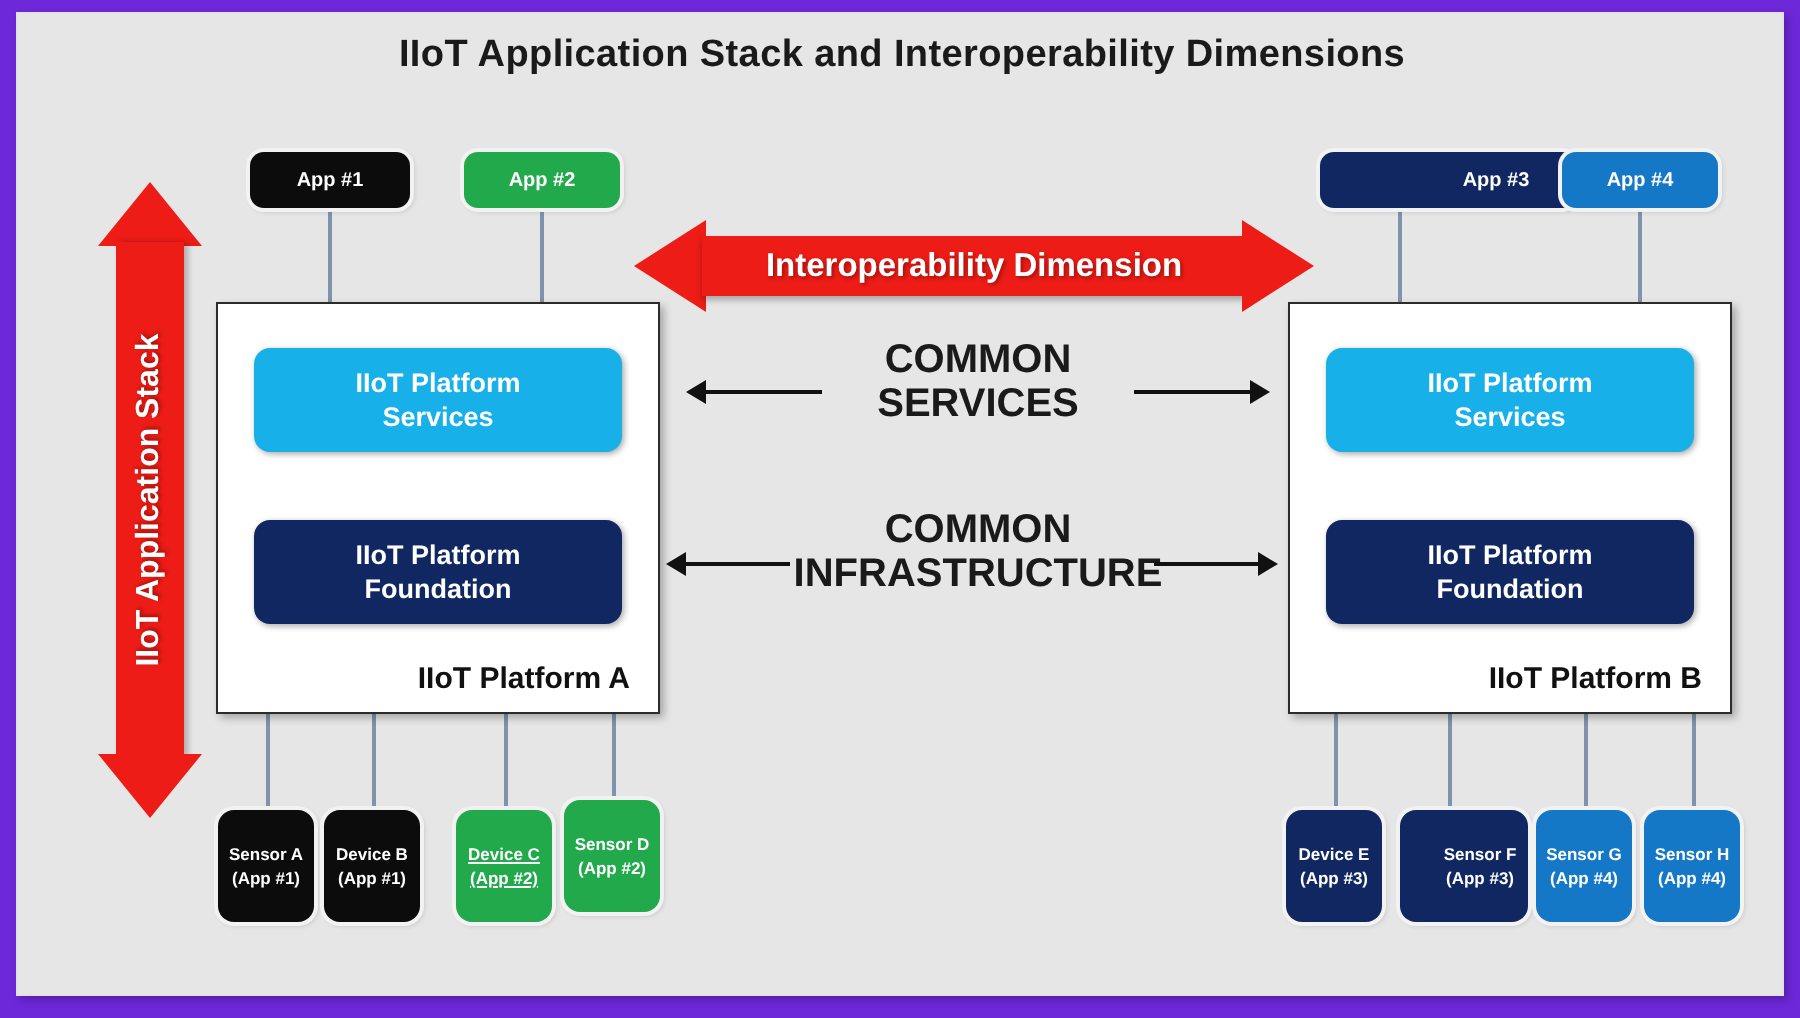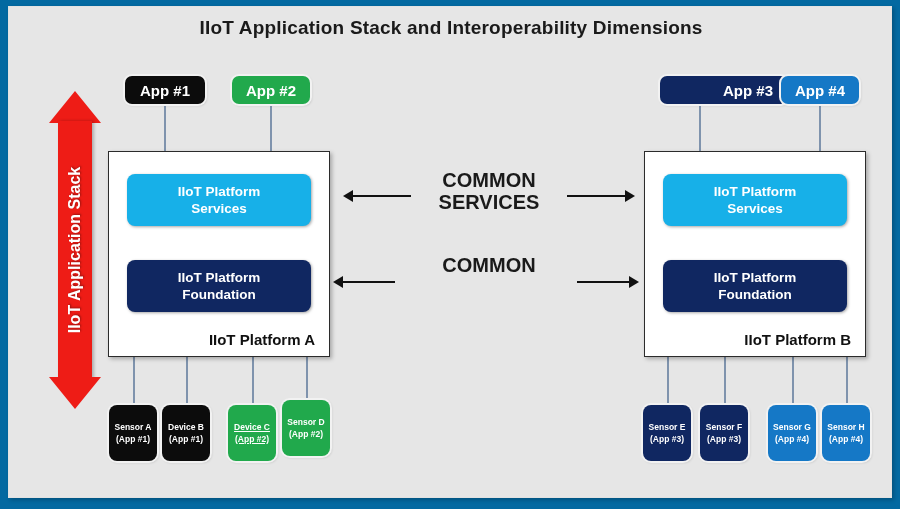--- a/index.html
+++ b/index.html
@@ -1,18 +1,18 @@
 <!DOCTYPE html>
 <html><head>
 <meta charset="utf-8">
 <style>
   html,body{margin:0;padding:0;background:#ffffff;}
   body{width:900px;height:509px;overflow:hidden;font-family:"Liberation Sans",sans-serif;}
 
-  #canvas{position:relative;width:900px;height:509px;background:#0369a1;}
+  #canvas{position:relative;width:900px;height:509px;background:#6d28d9;}
 
   
   #frame{
     position:absolute;left:8px;top:6px;width:884px;height:492px;
     background:#e6e6e6;
     box-shadow:2px 2px 4px rgba(0,0,0,.22);
     border:1px solid #e2e2e2;
     box-sizing:border-box;
   }
 
@@ -21,21 +21,21 @@
     font-size:19px;font-weight:bold;color:#1a1a1a;letter-spacing:.2px;
   }
 
   
   .vline{position:absolute;width:2px;background:#7f93ad;}
 
   
   .app-chip{
     position:absolute;height:28px;border-radius:7px;
     display:flex;align-items:center;justify-content:center;
-    font-size:15px;font-weight:bold;color:#ffffff;
+    font-size:10px;font-weight:bold;color:#ffffff;
     box-shadow:0 0 0 2px #f2f2f2, 1px 1px 3px rgba(0,0,0,.3);
   }
 
   
   .platform{
     position:absolute;background:#ffffff;border:1.5px solid #2b2b2b;
     box-shadow:2px 2px 4px rgba(0,0,0,.28);
     box-sizing:border-box;
   }
   .layer{
@@ -139,20 +139,26 @@
         <div class="vline" style="left: 837px; top: 350px; height: 48px; background: rgb(127, 147, 173);"></div>
       </div>
 
     <div id="stack">
       <div class="head up"></div>
       <div class="shaft"></div>
       <div class="head dn"></div>
       <div class="lbl">IIoT Application Stack</div>
     </div>
 
+    <div id="interop">
+      <div class="head l"></div>
+      <div class="shaft"></div>
+      <div class="head r"></div>
+      <div class="lbl">Interoperability Dimension</div>
+    </div>
 
     <div id="app-layer">
         <div class="app-chip" style="left: 116px; top: 69px; width: 80px; background: rgb(12, 12, 12);">App #1</div>
         <div class="app-chip" style="left: 223px; top: 69px; width: 78px; background: rgb(33, 169, 76);">App #2</div>
         <div class="app-chip" style="left: 651px; top: 69px; width: 80px; background: rgb(16, 39, 97); padding-left: 48px;">App #3</div>
         <div class="app-chip" style="left: 772px; top: 69px; width: 78px; background: rgb(21, 120, 198);">App #4</div>
       </div>
     <div id="platform-layer">
         <div class="platform" style="left: 99px; top: 144px; width: 222px; height: 206px;">
           <div class="layer" style="top: 22px; background: rgb(23, 176, 232);">
@@ -185,20 +191,21 @@
         <div class="harrow left" style="left: 334px; top: 183px; width: 68px;">
           <div class="bar"></div>
           <div class="tip"></div>
         </div>
         <div class="harrow right" style="left: 558px; top: 183px; width: 68px;">
           <div class="bar"></div>
           <div class="tip"></div>
         </div>
         <div class="mid-label" style="left: 360px; top: 247px; width: 240px;">
           <span>COMMON</span>
+          <span>INFRASTRUCTURE</span>
         </div>
         <div class="harrow left" style="left: 324px; top: 269px; width: 62px;">
           <div class="bar"></div>
           <div class="tip"></div>
         </div>
         <div class="harrow right" style="left: 568px; top: 269px; width: 62px;">
           <div class="bar"></div>
           <div class="tip"></div>
         </div>
       </div>
@@ -213,24 +220,24 @@
         </div>
         <div class="dev-chip" style="left: 219px; top: 398px; background: rgb(33, 169, 76); text-decoration: underline;">
           <span>Device C</span>
           <span>(App #2)</span>
         </div>
         <div class="dev-chip" style="left: 273px; top: 380px; background: rgb(33, 169, 76); margin-top: 13px;">
           <span>Sensor D</span>
           <span>(App #2)</span>
         </div>
         <div class="dev-chip" style="left: 634px; top: 398px; background: rgb(16, 39, 97);">
-          <span>Sensor E</span>
+          <span>Device E</span>
           <span>(App #3)</span>
         </div>
-        <div class="dev-chip" style="left: 691px; top: 398px; background: rgb(16, 39, 97);">
+        <div class="dev-chip" style="left: 691px; top: 398px; background: rgb(16, 39, 97); padding-left: 16px;">
           <span>Sensor F</span>
           <span>(App #3)</span>
         </div>
         <div class="dev-chip" style="left: 759px; top: 398px; background: rgb(21, 120, 198);">
           <span>Sensor G</span>
           <span>(App #4)</span>
         </div>
         <div class="dev-chip" style="left: 813px; top: 398px; background: rgb(21, 120, 198);">
           <span>Sensor  H</span>
           <span>(App #4)</span>

